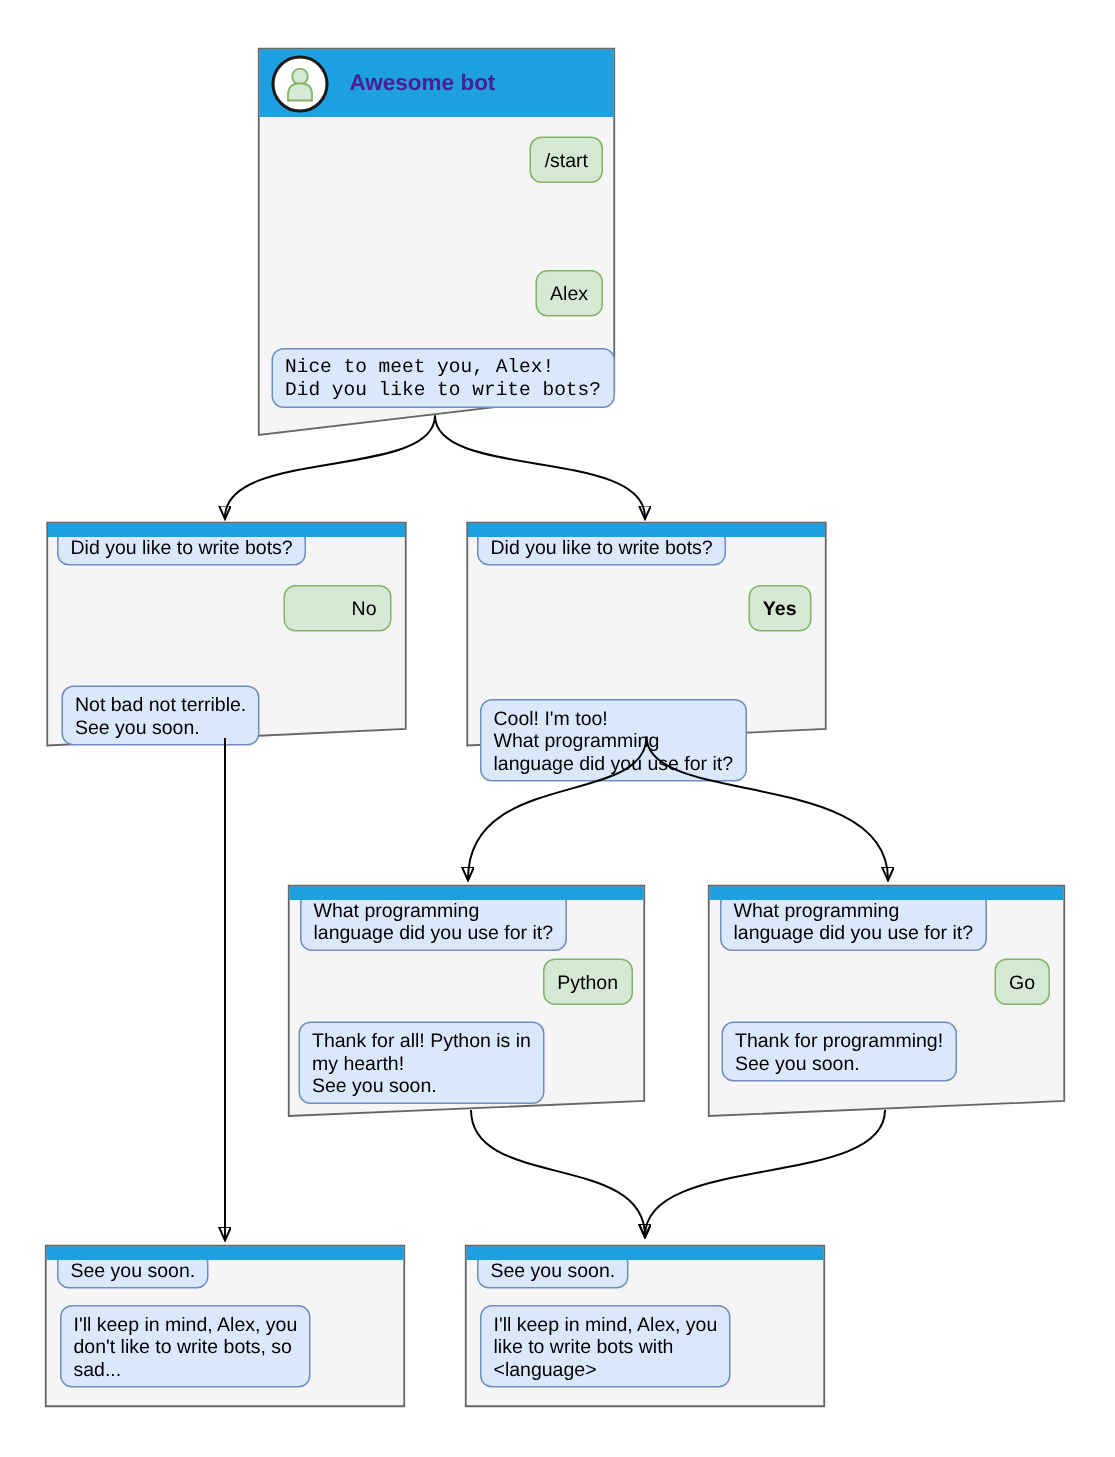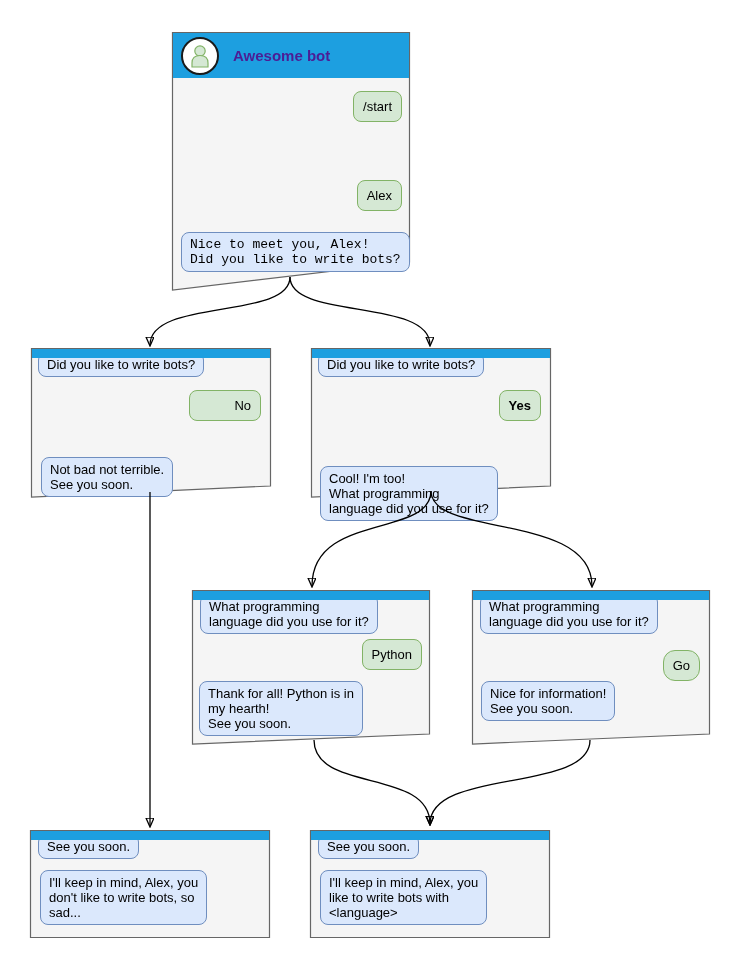--- a/index.html
+++ b/index.html
@@ -95,22 +95,22 @@
 See you soon.</div>
   </div>
 
   <div class="window" style="left:472px; top:590px; width:238px; height:155px;">
     <svg class="frame" width="238" height="155">
       <polygon points="0.5,0.5 237.5,0.5 237.5,144 0.5,154"></polygon>
     </svg>
     <div class="strip"></div>
     <div class="bubble bot" style="top:4px; left:8px;">What programming
 language did you use for it?</div>
-    <div class="bubble user" style="top:60px; right:10px;border-radius:12px;">Go</div>
-    <div class="bubble bot" style="top:91px; left:9px;">Nice for information!
+    <div class="bubble user" style="top:49px; right:10px;">Go</div>
+    <div class="bubble bot" style="top:91px; left:9px;">Thank for programming!
 See you soon.</div>
   </div>
 
   <div class="window" style="left:30px; top:830px; width:240px; height:108px;">
     <svg class="frame" width="240" height="108">
       <polygon points="0.5,0.5 239.5,0.5 239.5,107.5 0.5,107.5"></polygon>
     </svg>
     <div class="strip"></div>
     <div class="bubble bot" style="top:4px; left:8px;">See you soon.</div>
     <div class="bubble bot" style="top:40px; left:10px;">I'll keep in mind, Alex, you

